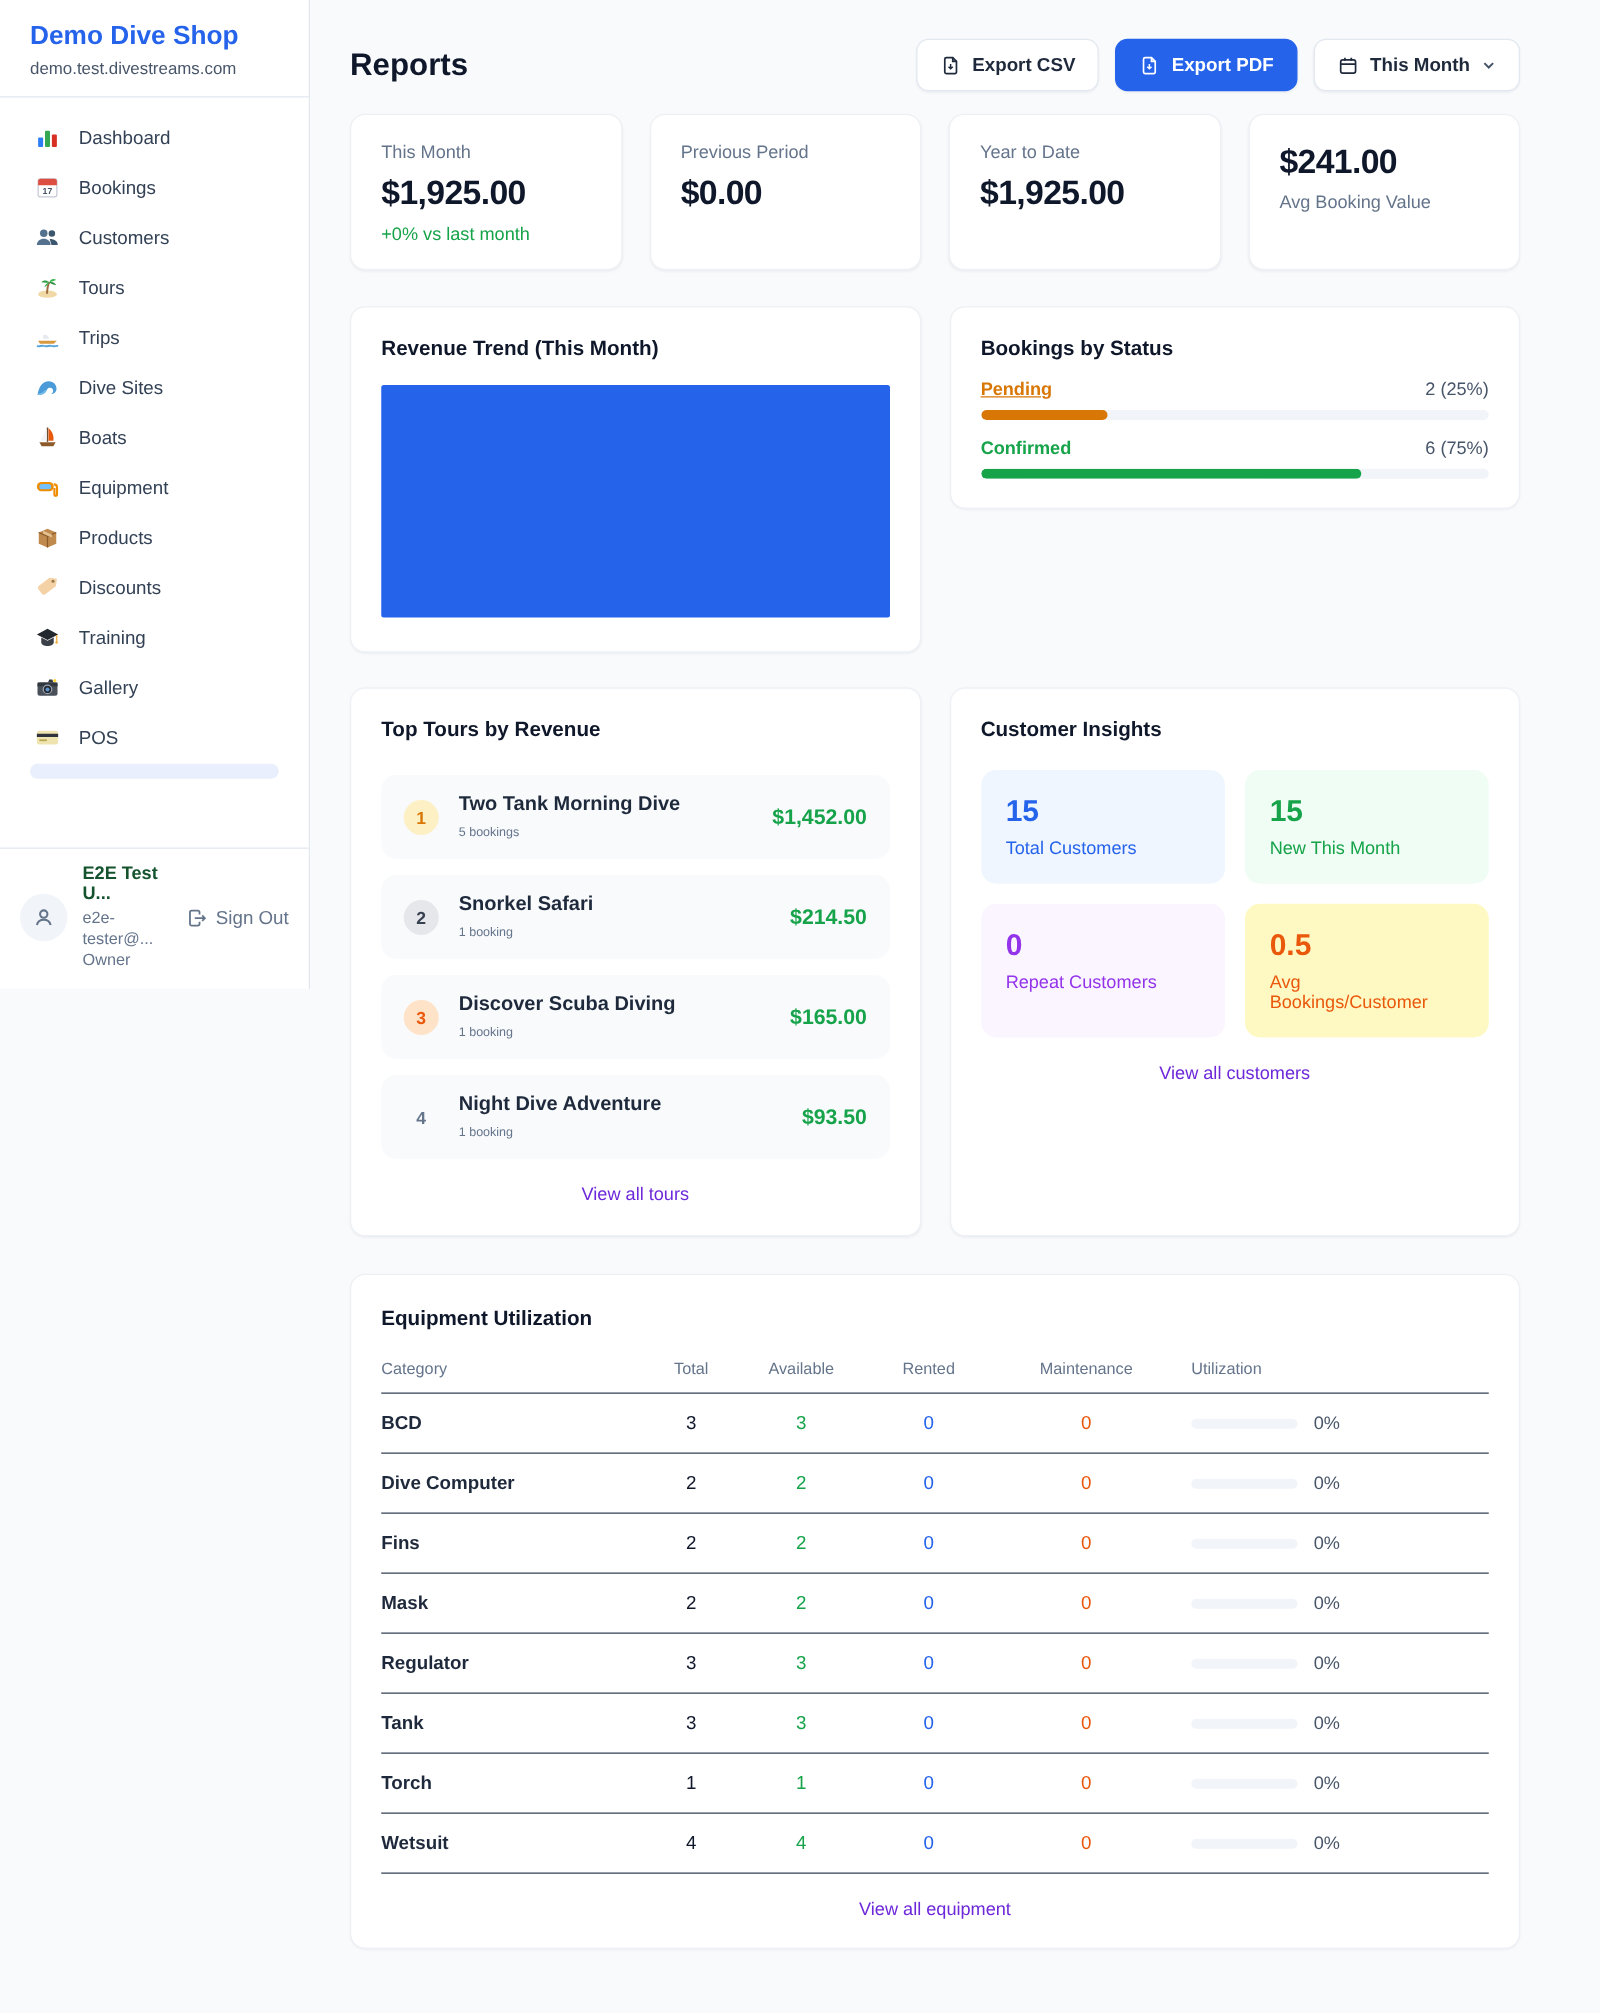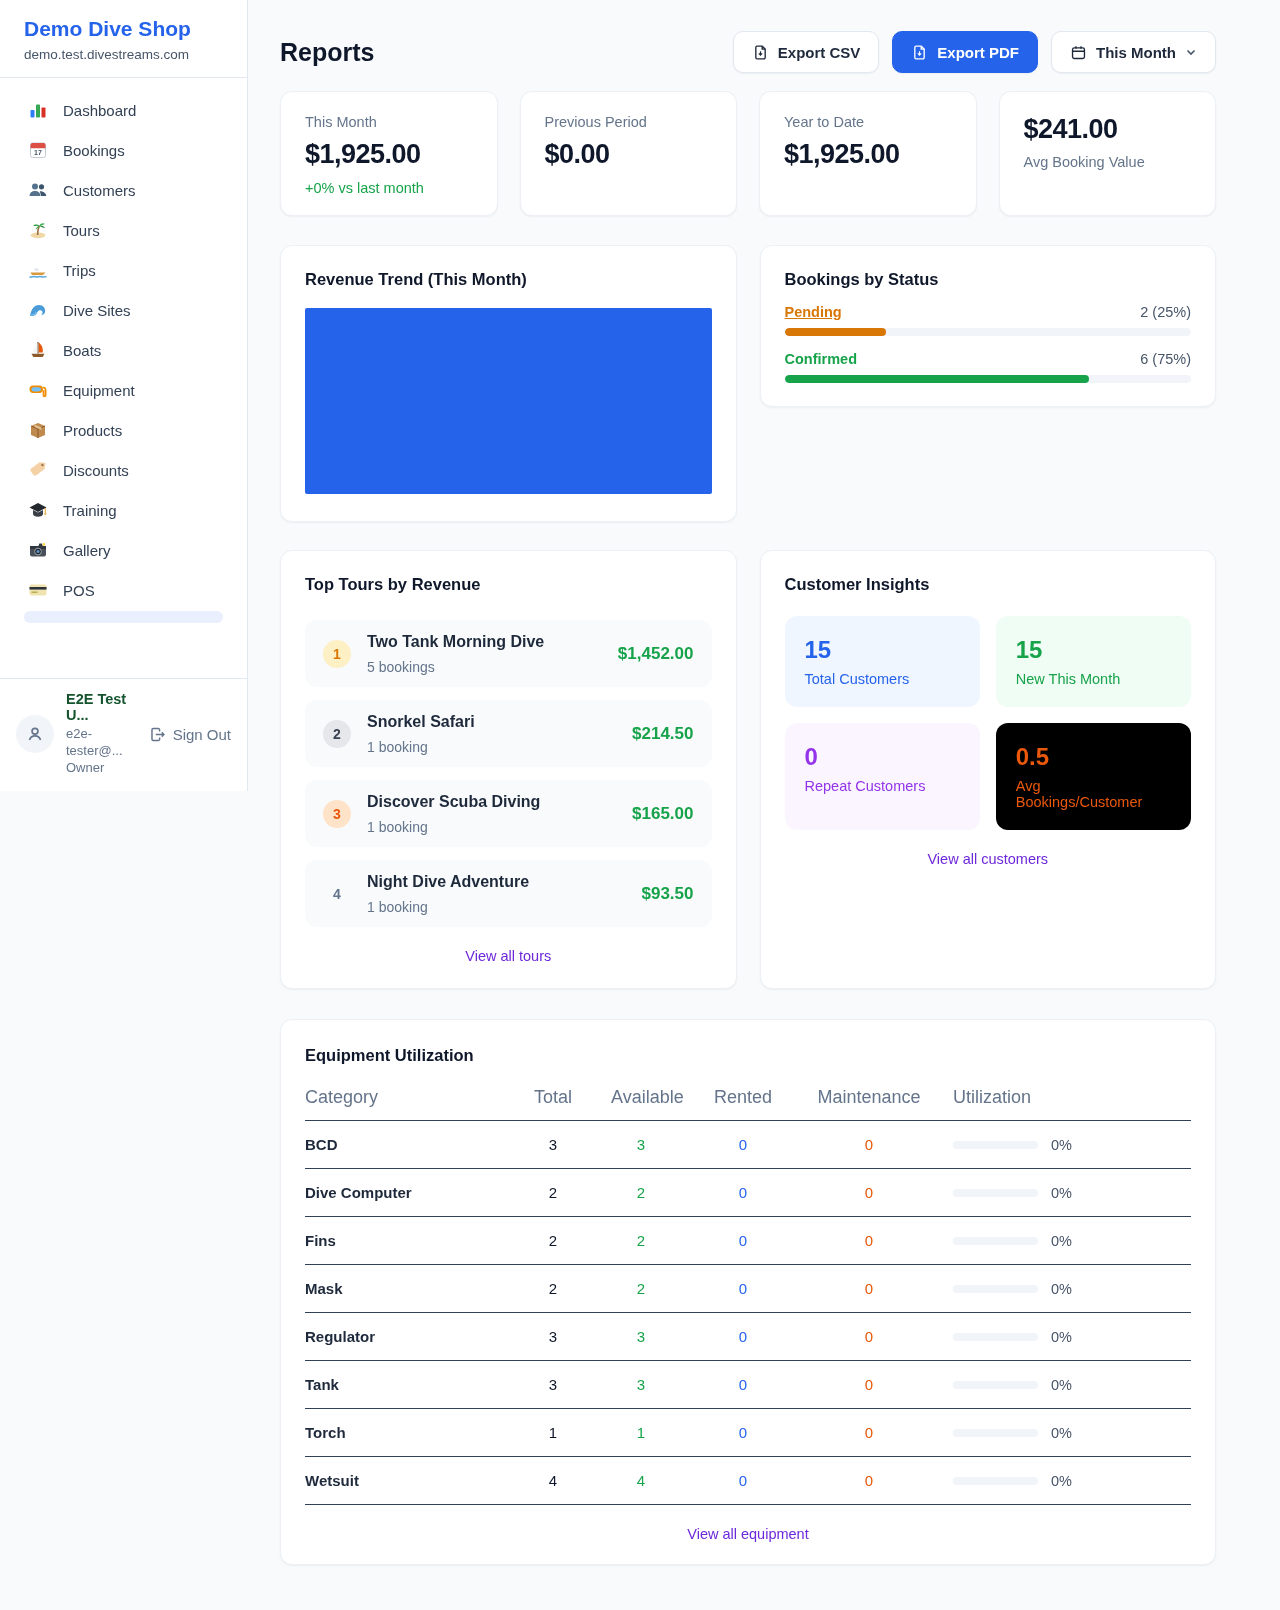--- a/index.html
+++ b/index.html
@@ -90,38 +90,38 @@
   .tour-row {
     display:flex; align-items:center; gap:16px;
     background:#f8fafc; border-radius:12px; padding:12px 18px; height:67px;
   }
   .rank { width:28px; height:28px; border-radius:50%; display:flex; align-items:center; justify-content:center; font-size:14px; font-weight:bold; flex:0 0 28px; }
   .rank-1 { background:#fdf0c4; color:#d97706; }
   .rank-2 { background:#e5e7eb; color:#374151; }
   .rank-3 { background:#fee3c8; color:#ea580c; }
   .rank-4 { background:transparent; color:#64748b; }
   .tour-name { font-size:16px; font-weight:bold; color:#1e293b; }
-  .tour-bookings { font-size:14px; color:#64748b; margin-top:8px; }
+  .tour-bookings { font-size:10px; color:#64748b; margin-top:8px; }
   .tour-revenue { margin-left:auto; font-size:17px; font-weight:bold; color:#16a34a; }
   .view-link { margin-top:21px; text-align:center; font-size:14.5px; color:#6d28d9; cursor:pointer; }
 
   .insights-card { flex:1; padding:24px; min-height:420px; }
   .tiles { margin-top:22px; display:grid; grid-template-columns:1fr 1fr; gap:16px; }
   .tile { border-radius:12px; padding:20px; }
   .tile-value { font-size:24px; font-weight:bold; }
   .tile-label { font-size:14.5px; margin-top:7px; }
   .tile-blue   { background:#eff6ff; color:#2563eb; }
   .tile-green  { background:#f0fdf4; color:#16a34a; }
   .tile-purple { background:#faf5ff; color:#9333ea; }
-  .tile-orange { background:#000000; color:#ea580c; }
+  .tile-orange { background:#fef9c3; color:#ea580c; }
 
   
   .equip-card { margin-top:30px; padding:26px 24px 22px; }
   .equip-grid { display:grid; grid-template-columns:190px 116px 60px 144px 108px 1fr; align-items:center; }
-  .equip-head { margin-top:22px; padding-bottom:12px; border-bottom:1px solid #334155; color:#64748b; font-size:18px; }
+  .equip-head { margin-top:22px; padding-bottom:12px; border-bottom:1px solid #334155; color:#64748b; font-size:13px; }
   .equip-head > div { text-align:center; }
   .equip-head > div:first-child, .equip-head > div:last-child { text-align:left; }
   .equip-head .col-util { padding-left:30px; }
   .equip-row { border-bottom:1px solid #334155; height:48px; font-size:15px; }
   .equip-row:last-of-type { border-bottom:none; }
   .equip-row > div { text-align:center; }
   .cell-cat { text-align:left !important; font-weight:bold; color:#1e293b; }
   .cell-total { color:#0f172a; }
   .cell-avail { color:#16a34a; }
   .cell-rent  { color:#2563eb; }

